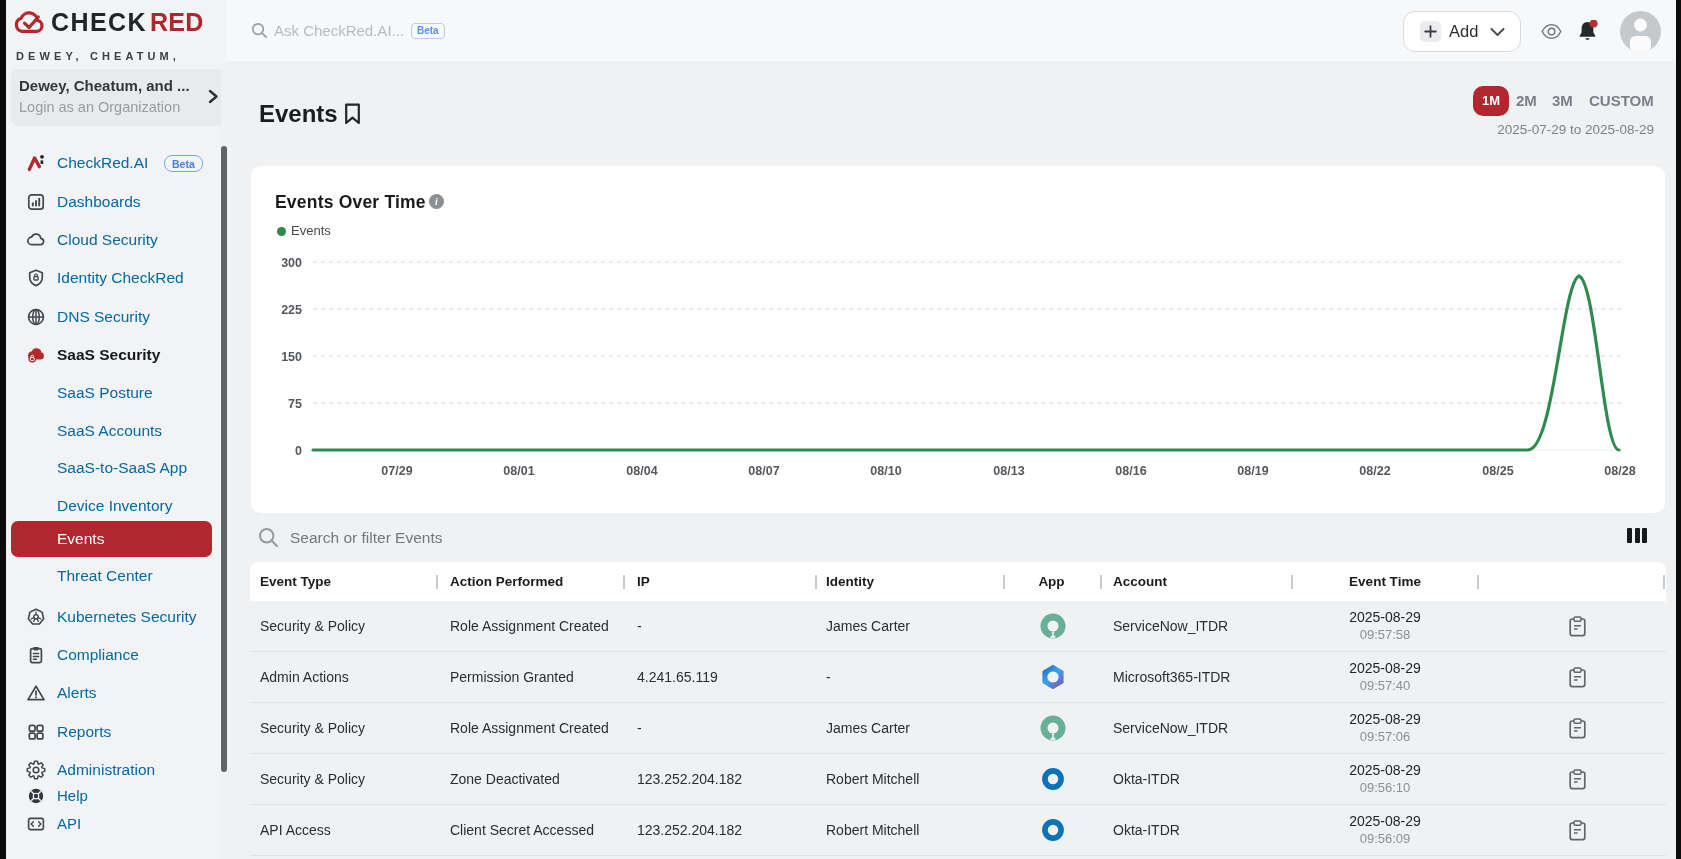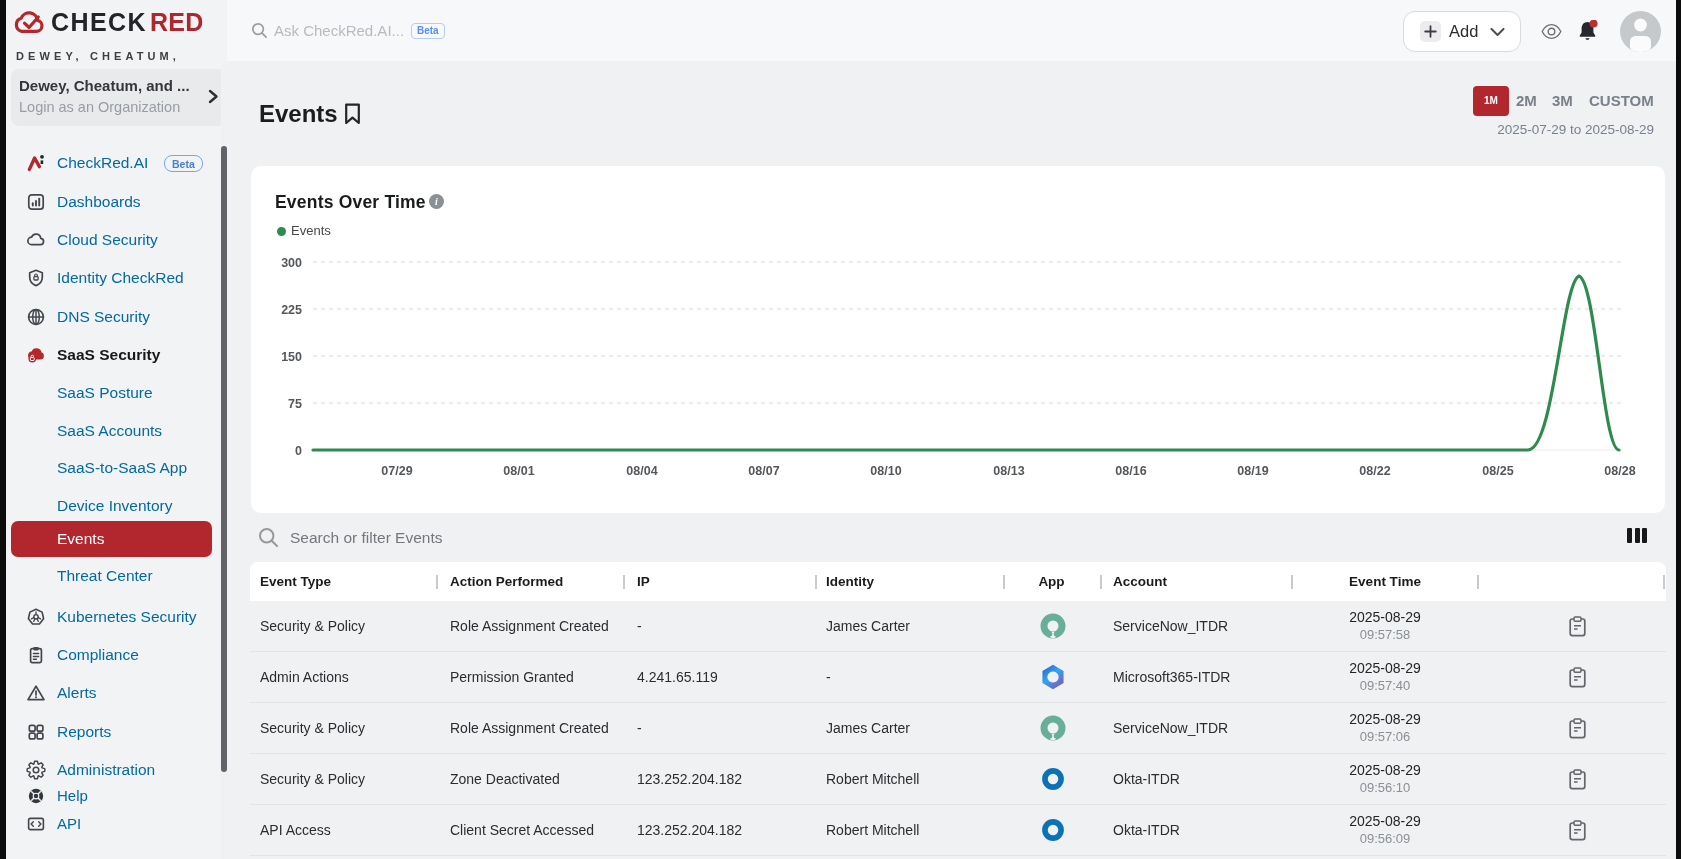--- a/index.html
+++ b/index.html
@@ -236,21 +236,21 @@
       </svg>
     </div>
   </div>
 
   <div class="abs" id="content" style="left:227px;top:61px;width:1449px;height:798px;background:#eff1f3;">
     <div class="abs" style="left:32px;top:39px;font-size:24px;font-weight:bold;color:#1b1c1e;">Events</div>
     <svg class="abs" style="left:117px;top:42px;" width="17" height="22" viewBox="0 0 17 22">
       <path d="M2.2 1.6 H14.8 V20 L8.5 14.6 L2.2 20 Z" fill="none" stroke="#232528" stroke-width="2.2" stroke-linejoin="round"></path>
     </svg>
 
-    <div class="abs" style="left:1246px;top:25px;width:36px;height:30px;background:#b2262e;border-radius:4px;text-align:center;line-height:30px;font-size:10px;font-weight:bold;color:#fff;">1M</div>
+    <div class="abs" style="left:1246px;top:25px;width:36px;height:30px;background:#b2262e;border-radius:10px;text-align:center;line-height:30px;font-size:13px;font-weight:bold;color:#fff;">1M</div>
     <div class="abs" style="left:1289px;top:25px;line-height:30px;font-size:15px;font-weight:bold;color:#79808a;">2M</div>
     <div class="abs" style="left:1325px;top:25px;line-height:30px;font-size:15px;font-weight:bold;color:#79808a;">3M</div>
     <div class="abs" style="left:1362px;top:25px;line-height:30px;font-size:15px;font-weight:bold;color:#79808a;">CUSTOM</div>
     <div class="abs" style="right:22px;top:61px;font-size:13.5px;color:#7a818b;">2025-07-29 to 2025-08-29</div>
 
     <div class="abs" style="left:24px;top:105px;width:1414px;height:347px;background:#fff;border-radius:10px;">
       <div class="abs" style="left:24px;top:26px;font-size:17.5px;font-weight:bold;color:#1a1b1d;letter-spacing:.2px;">Events Over Time</div>
       <div class="abs" style="left:178px;top:28px;width:15px;height:15px;border-radius:50%;background:#8b9095;color:#fff;text-align:center;line-height:15px;font-size:10px;font-weight:bold;font-family:'Liberation Serif',serif;font-style:italic;">i</div>
       <div class="abs" style="left:26px;top:61px;width:9px;height:9px;border-radius:50%;background:#2e8b4f;"></div>
       <div class="abs" style="left:40px;top:57px;font-size:13px;color:#47494d;">Events</div>

